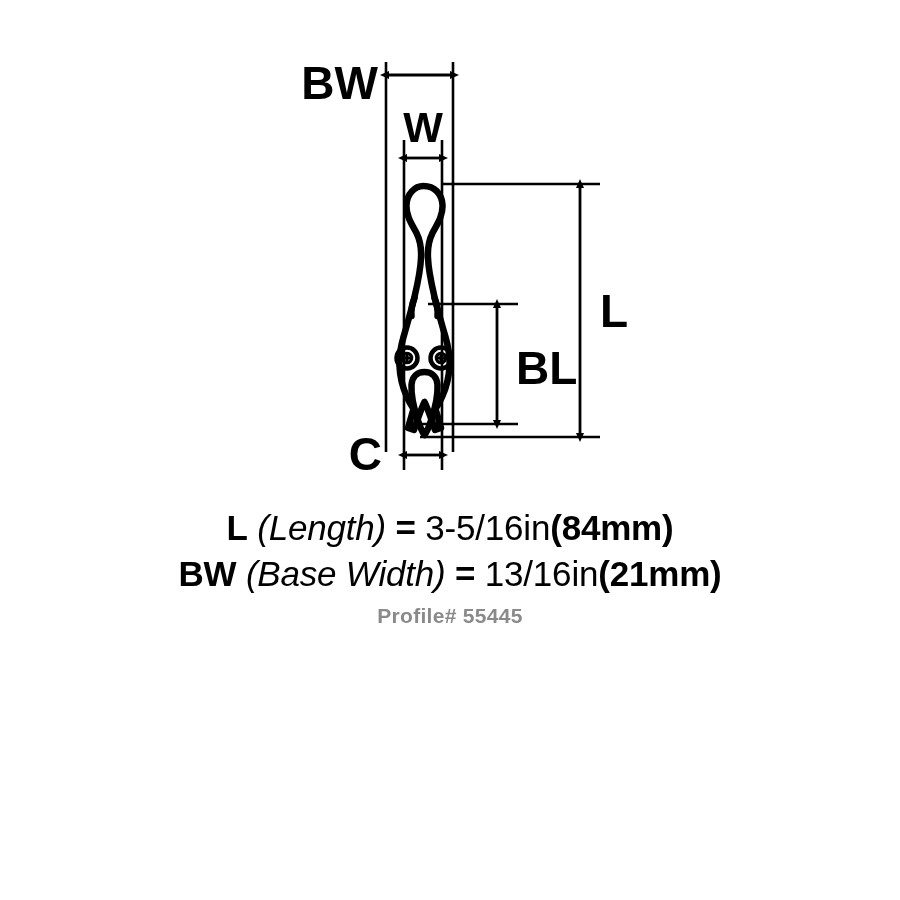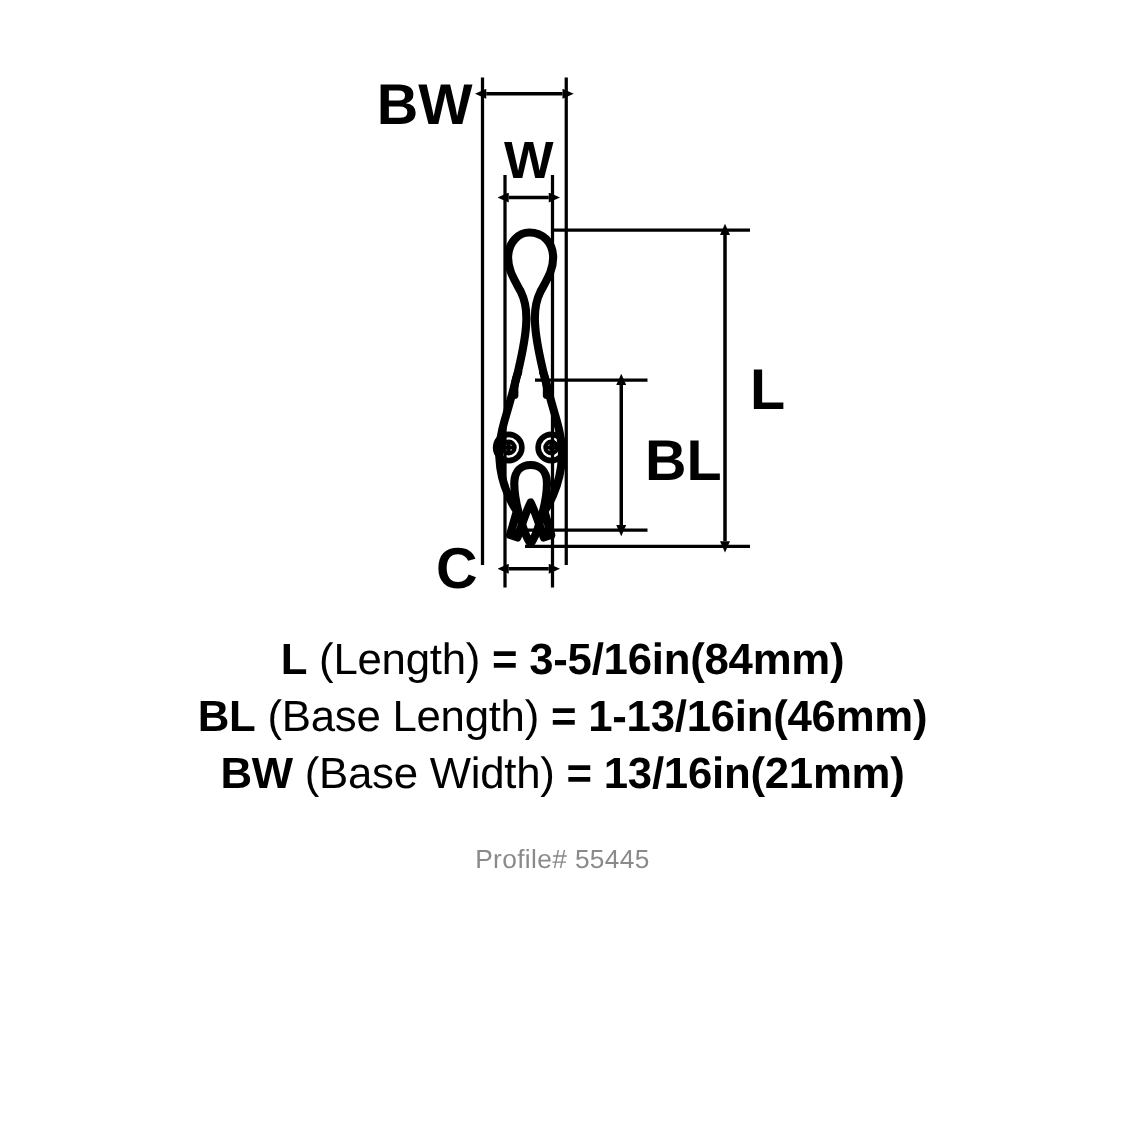--- a/index.html
+++ b/index.html
@@ -19,31 +19,32 @@
     display:flex;flex-direction:column;align-items:center;
   }
   .spec-line{
     text-align:center;
     white-space:nowrap;
     line-height:1.30;
     font-size:35px;
     letter-spacing:-0.2px;
   }
   .spec-line .sym{font-weight:bold;}
-  .spec-line .desc{font-weight:normal;}
+  .spec-line .desc{font-weight:normal;font-style:italic;}
   .spec-line .eq{font-weight:bold;}
-  .spec-line .val{font-weight:bold;}
+  .spec-line .val{font-weight:normal;}
   .spec-line .metric{font-weight:bold;}
 
   #profile-id{
-    margin-top:34px;
+    margin-top:8px;
     font-size:21px;
     color:#8a8a8a;
     text-align:center;
     letter-spacing:0.3px;
+    font-weight:bold;
   }
 </style>
 </head>
 <body>
 
 <div id="diagram-area">
   <svg width="900" height="500" viewBox="0 0 900 500" xmlns="http://www.w3.org/2000/svg">
     <defs>
       <marker id="arrowStart" markerWidth="10" markerHeight="8" refX="9" refY="4" orient="auto" markerUnits="userSpaceOnUse">
         <path d="M9,0 L0,4 L9,8 z" fill="#000"></path>
@@ -146,26 +147,20 @@
 
   <div class="spec-line">
     <span class="sym">L</span>
     <span class="desc">(Length)</span>
     <span class="eq">=</span>
     <span class="val">3-5/16in</span><span class="metric">(84mm)</span>
   </div>
 
 
 
-  <div class="spec-line">
-    <span class="sym">BL</span>
-    <span class="desc">(Base Length)</span>
-    <span class="eq">=</span>
-    <span class="val">1-13/16in</span><span class="metric">(46mm)</span>
-  </div>
 
   <div class="spec-line">
     <span class="sym">BW</span>
     <span class="desc">(Base Width)</span>
     <span class="eq">=</span>
     <span class="val">13/16in</span><span class="metric">(21mm)</span>
   </div>
 
   <div id="profile-id">Profile# 55445</div>
 </div>

